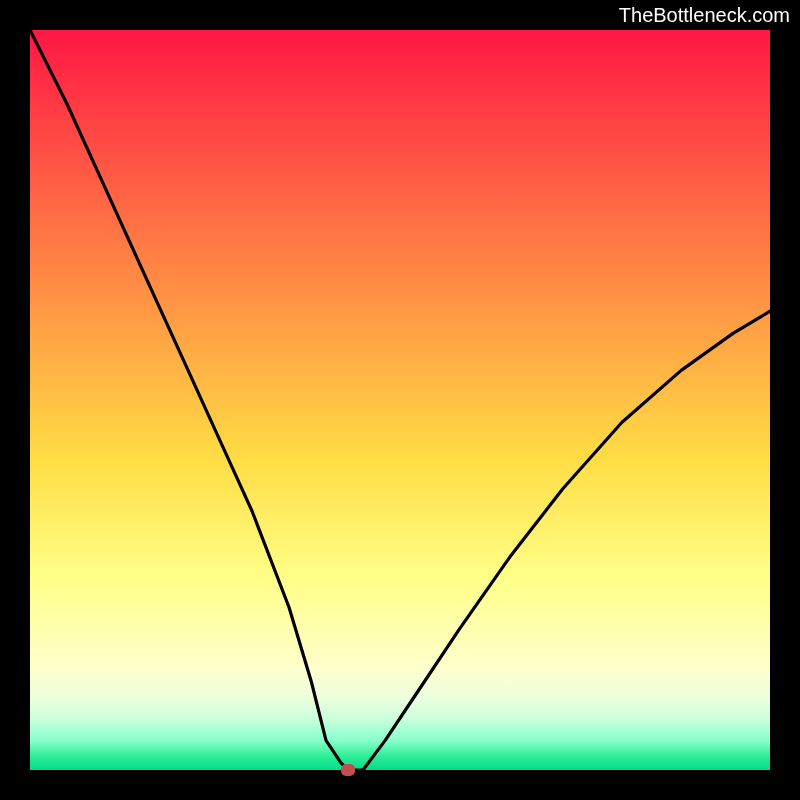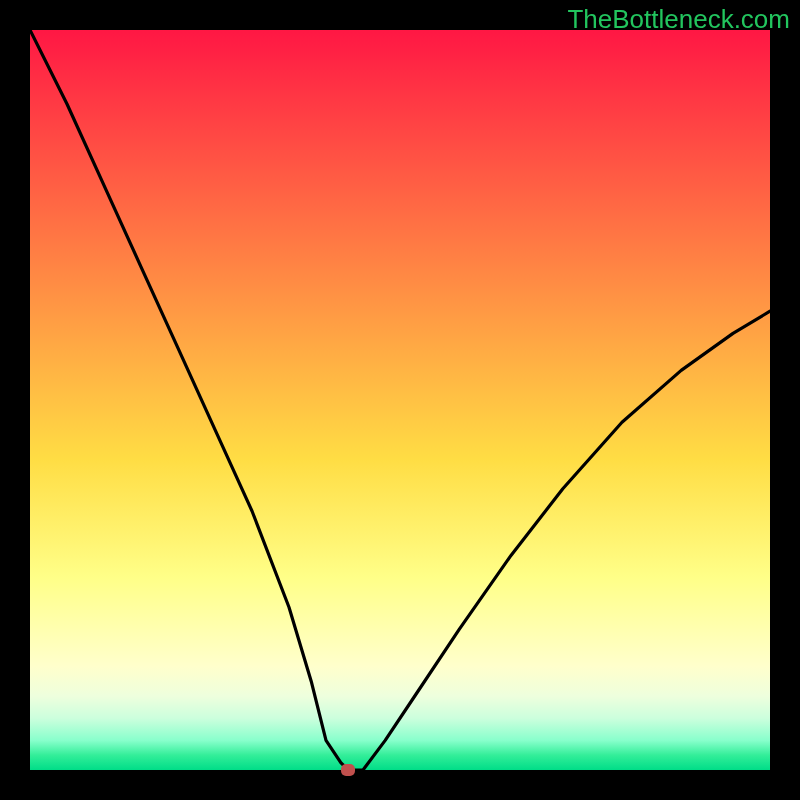--- a/index.html
+++ b/index.html
@@ -62,23 +62,23 @@
     width: 14px;
     height: 12px;
     border-radius: 5px;
     background: #c0504d;
     transform: translate(-50%, -50%);
   }
   .watermark {
     position: absolute;
     top: 4px;
     right: 10px;
-    color: #22c55e;
+    color: #ffffff;
     font-family: Arial, Helvetica, sans-serif;
-    font-size: 26px;
+    font-size: 20px;
     font-weight: 500;
     letter-spacing: 0px;
     user-select: none;
   }
 </style>
 </head>
 <body>
 
 <div class="frame">
 

